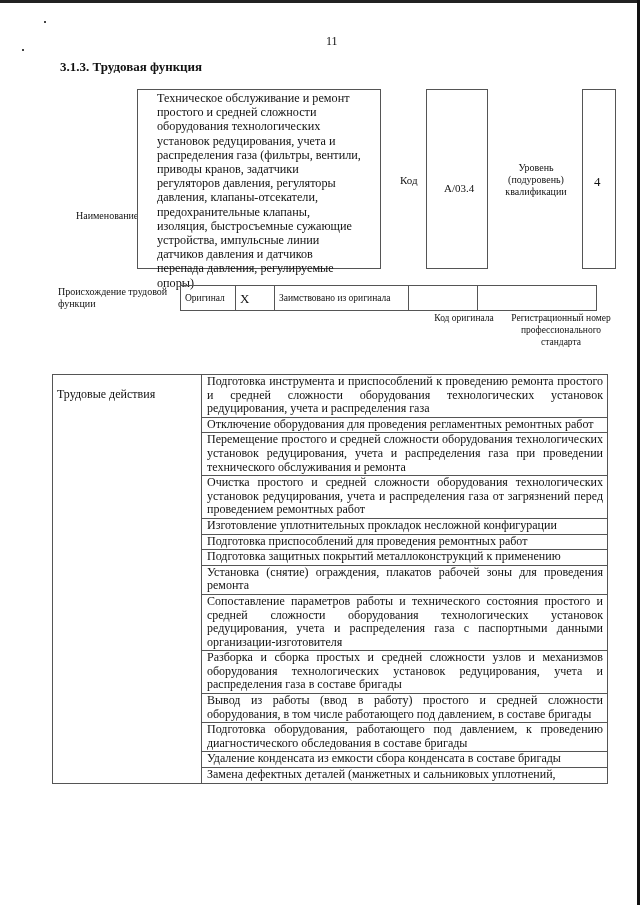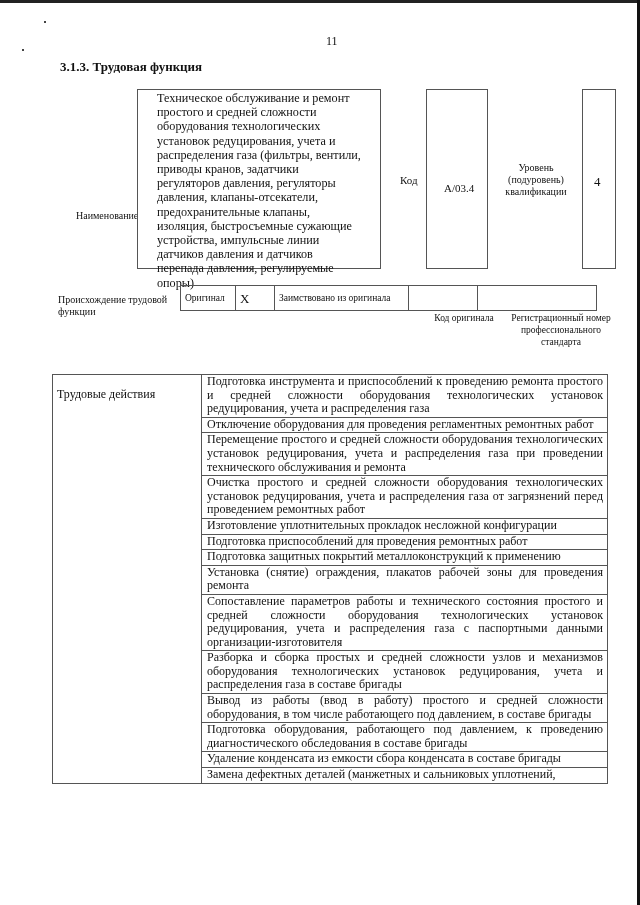--- a/index.html
+++ b/index.html
@@ -46,21 +46,21 @@
 
 <div class="label" style="left:76px;top:174px;margin-top:36px;">Наименование</div>
 <div class="box name-box">Техническое обслуживание и ремонт простого и средней сложности оборудования технологических установок редуцирования, учета и распределения газа (фильтры, вентили, приводы кранов, задатчики регуляторов давления, регуляторы давления, клапаны-отсекатели, предохранительные клапаны, изоляция, быстросъемные сужающие устройства, импульсные линии датчиков давления и датчиков перепада давления, регулируемые опоры)</div>
 <div class="label" style="left:400px;top:174px;font-size:11px;">Код</div>
 <div class="box code-box" style="width:62px;left:426px;"></div>
 <div class="code-val">А/03.4</div>
 <div class="label" style="left:500px;top:162px;width:72px;text-align:center;">Уровень (подуровень) квалификации</div>
 <div class="box level-box"></div>
 <div class="level-val">4</div>
 
-<div class="label" style="left:58px;top:294px;width:125px;">Происхождение трудовой функции</div>
+<div class="label" style="left:58px;top:286px;width:125px;">Происхождение трудовой функции</div>
 <table class="origin-table">
   <tbody>
       <tr>
     <td style="width:46px;">Оригинал</td>
     <td style="width:30px;font-size:13px;text-align:left;">Х</td>
     <td style="width:125px;font-family:Liberation Serif, serif;">Заимствовано из оригинала</td>
     <td style="width:60px;"></td>
     <td style="width:110px;"></td>
   </tr>
 </tbody>

